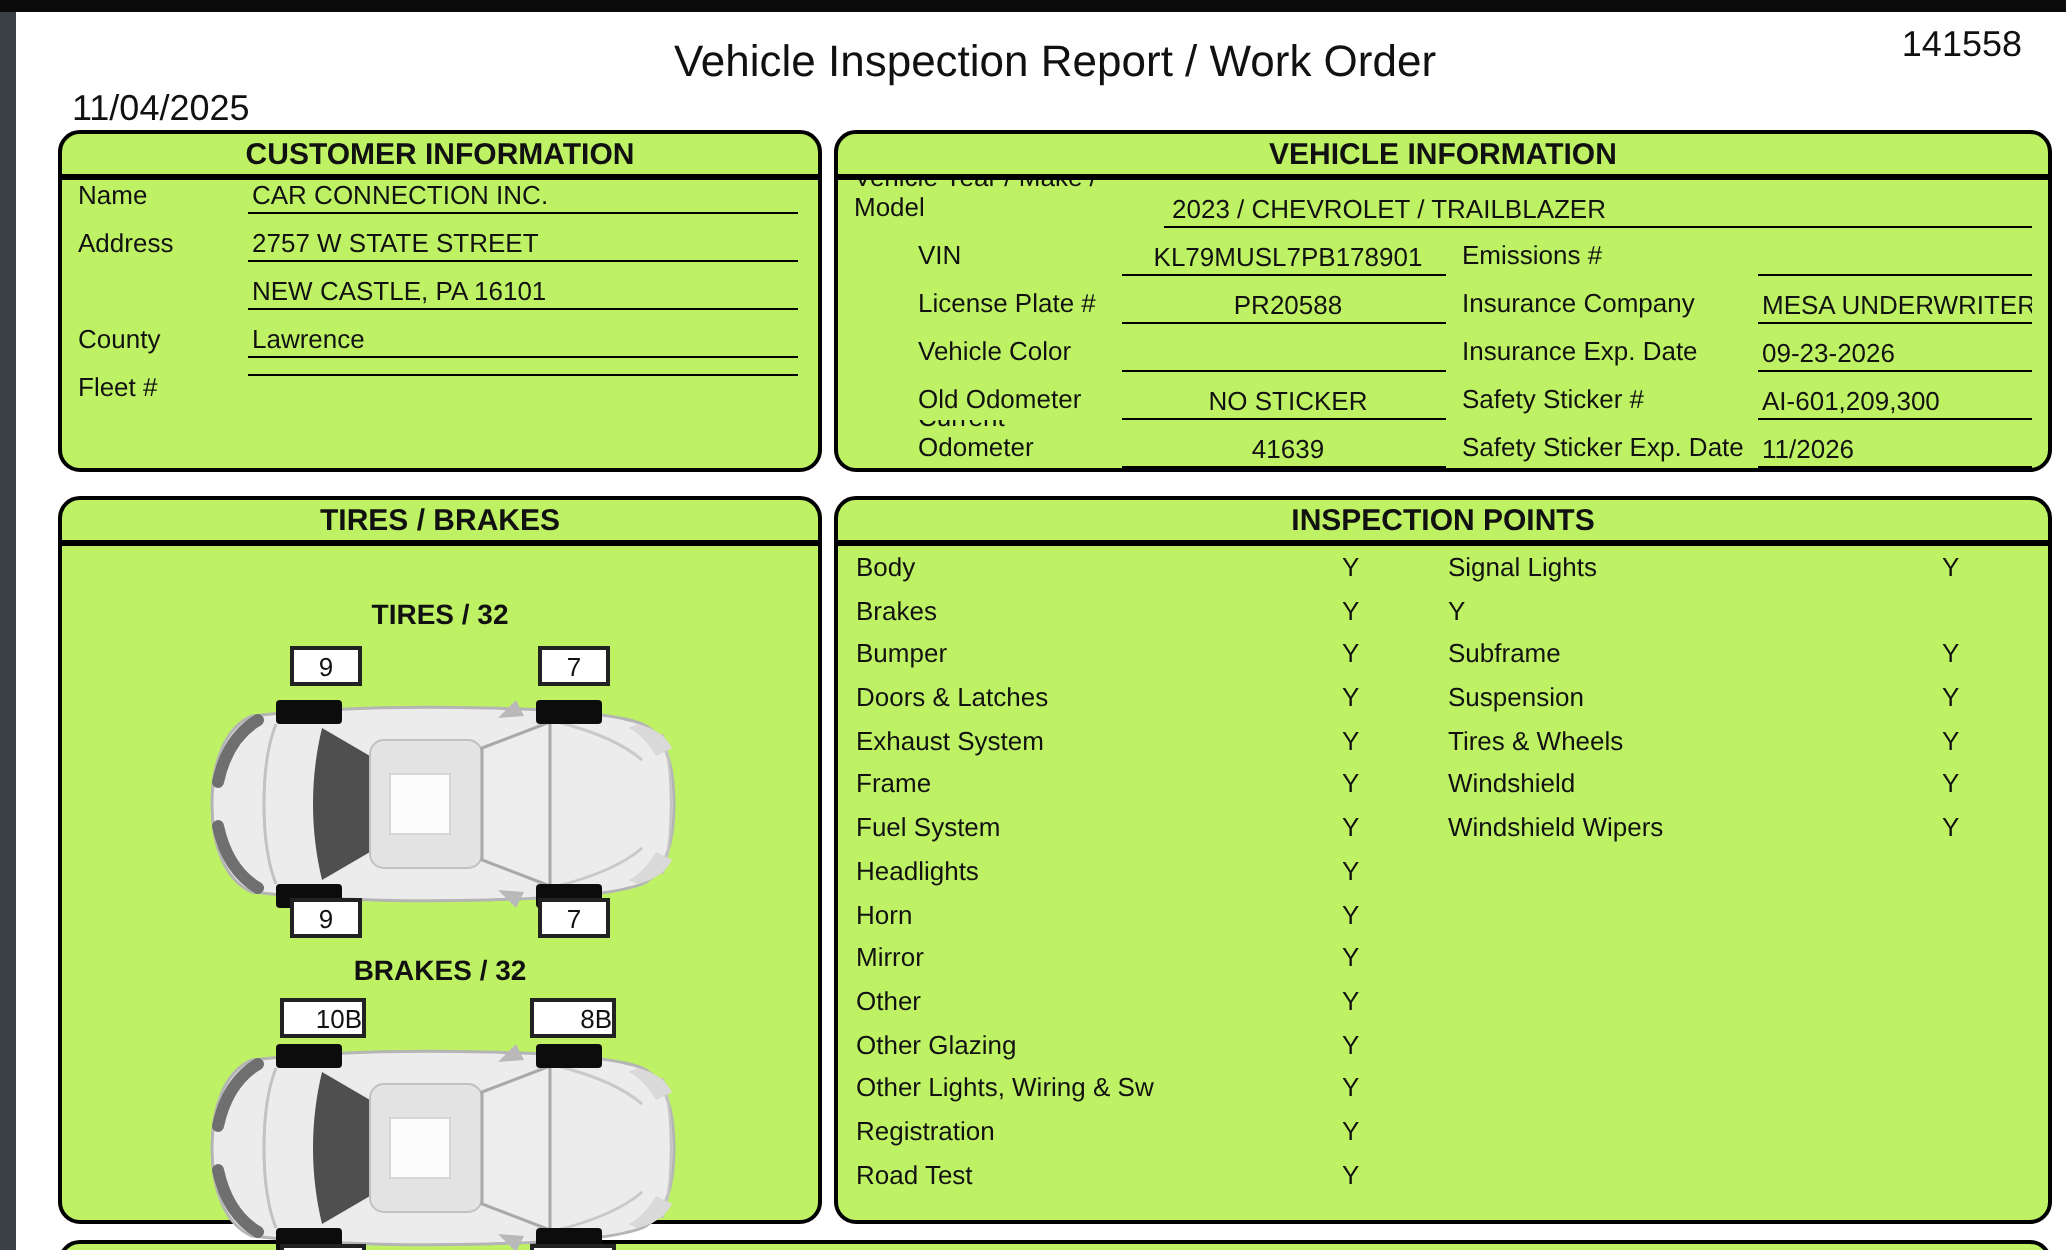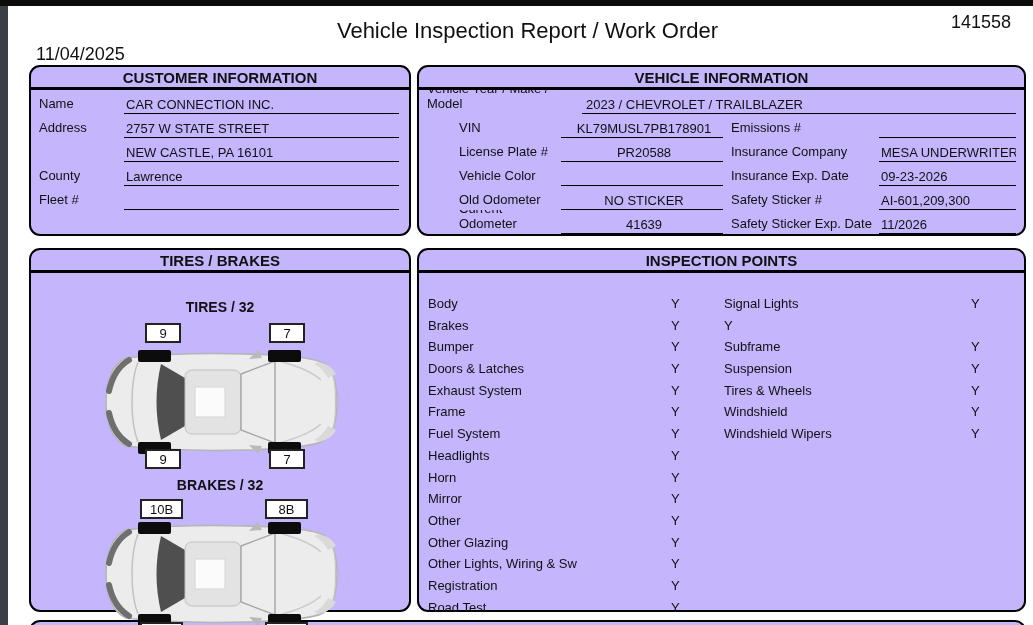--- a/index.html
+++ b/index.html
@@ -10,58 +10,58 @@
   }
   .topbar  { position:absolute; left:0; top:0; width:1033px; height:6px; background:#0b0b0b; z-index:10; }
   .leftbar { position:absolute; left:0; top:0; width:8px; height:625px; background:#3b4046; z-index:9; }
 
   
   .hdr-date  { position:absolute; left:36px;  top:12px; font-size:18px;margin-top:32px; }
   .hdr-title { position:absolute; left:29px;  top:18px; width:997px; text-align:center; font-size:22px; }
   .hdr-num   { position:absolute; right:22px; top:12px; font-size:18px; }
 
   
-  .panel { position:absolute; background:#c4b5fd; border:2px solid #000; border-radius:11px; }
+  .panel { position:absolute; background:#bef264; border:2px solid #000; border-radius:11px; }
   #customer-panel   { left:29px;  top:65px;  width:382px; height:171px; }
   #vehicle-panel    { left:417px; top:65px;  width:609px; height:171px; }
   #tires-panel      { left:29px;  top:248px; width:382px; height:364px; }
   #inspection-panel { left:417px; top:248px; width:609px; height:364px; }
   #partial-panel    { left:29px;  top:620px; width:997px; height:24px; }
 
   .panel-title { height:20px; line-height:21px; text-align:center; font-size:15px; font-weight:bold; }
   .double-line { height:2px; border-top:2px solid #000; border-bottom:1px solid #000; }
 
   
-  .crow   { display:flex; align-items:flex-end; height:24px; padding:0 10px 0 8px; }
+  .crow   { display:flex; align-items:flex-start; height:24px; padding:0 10px 0 8px; }
   .clabel { width:85px; font-size:13px; padding-bottom:3px; flex:none; }
   .cval   { flex:1; border-bottom:1.5px solid #000; font-size:13px; white-space:nowrap; padding:0 0 1px 2px; }
 
   
   .vrow    { display:flex; align-items:flex-end; height:24px; padding:0 8px; overflow:hidden; }
   .vlabel1 { width:102px; font-size:13px; padding-bottom:3px; flex:none;margin-left:32px; }
   .vlabelw { width:155px; font-size:13px; padding-bottom:3px; flex:none; }
   .vval1   { width:162px; border-bottom:1.5px solid #000; font-size:13px; white-space:nowrap; padding:0 0 1px 4px; flex:none; margin-right:8px;text-align:center; }
   .vlabel2 { width:148px; font-size:13px; padding-bottom:3px; flex:none; }
   .vval2   { flex:1; border-bottom:1.5px solid #000; font-size:13px; white-space:nowrap; overflow:hidden; padding:0 0 1px 2px; }
   .vvalw   { flex:1; border-bottom:1.5px solid #000; font-size:13px; white-space:nowrap; padding:0 0 1px 4px; }
 
   
   .tb-body   { position:relative; width:100%; height:337px; }
   .tb-head   { position:absolute; left:0; width:100%; text-align:center; font-size:14px; font-weight:bold; }
   #tires-heading  { top:26px; }
   #brakes-heading { top:204px; }
   .vbox { position:absolute; height:20px; border:2px solid #222; background:#fff; text-align:center;
           font-size:13px; line-height:17px; z-index:3; }
-  .vbox.small { width:36px; } .vbox.wide { width:43px; }
+  .vbox.small { width:36px; } .vbox.wide { width:43px;text-align:right; }
   .car { position:absolute; left:69px; width:242px; height:104px; z-index:1; }
   #car-tires  { top:77px; }
   #car-brakes { top:249px; }
 
   
-  .irows { padding-top:20px; }
+  .irows { padding-top:0; }
   .irow  { display:grid; grid-template-columns:243px 53px 247px 1fr; padding-left:9px;
            height:21.7px; line-height:21.7px; font-size:13px; }
   .irow span { white-space:nowrap; overflow:hidden; }
 </style>
 </head>
 <body>
 
 <div class="topbar"></div>
 <div class="leftbar"></div>
 

